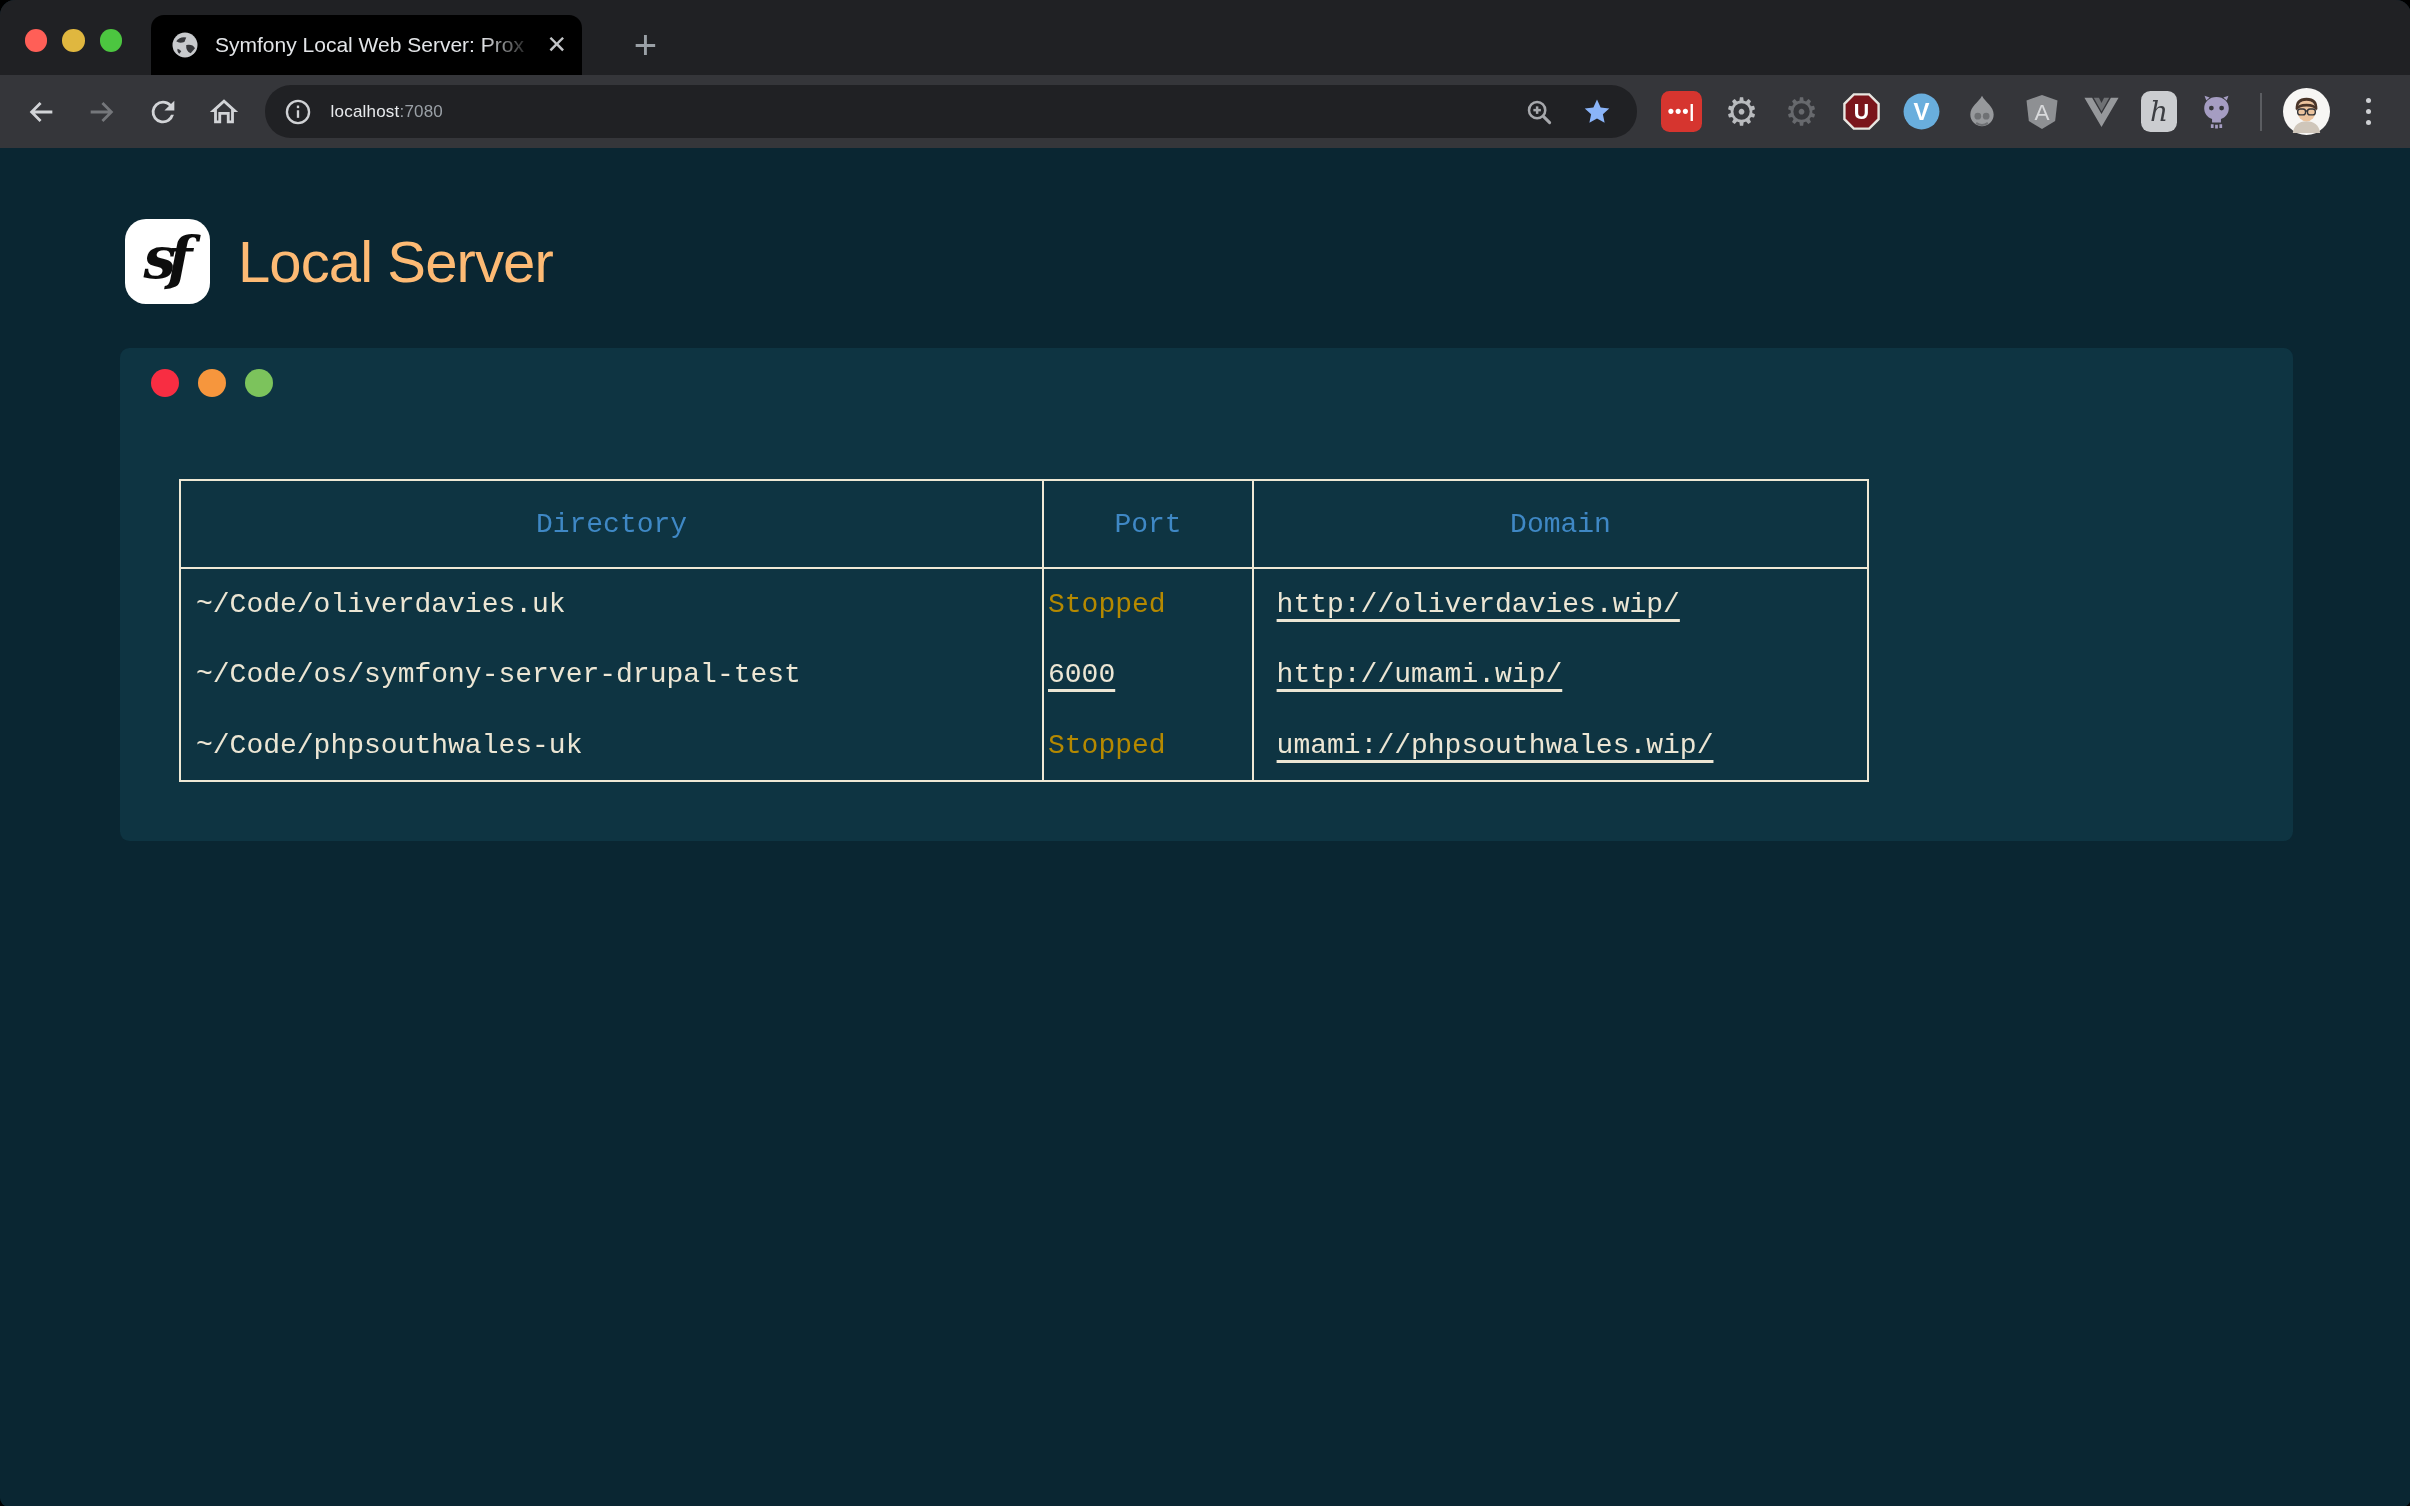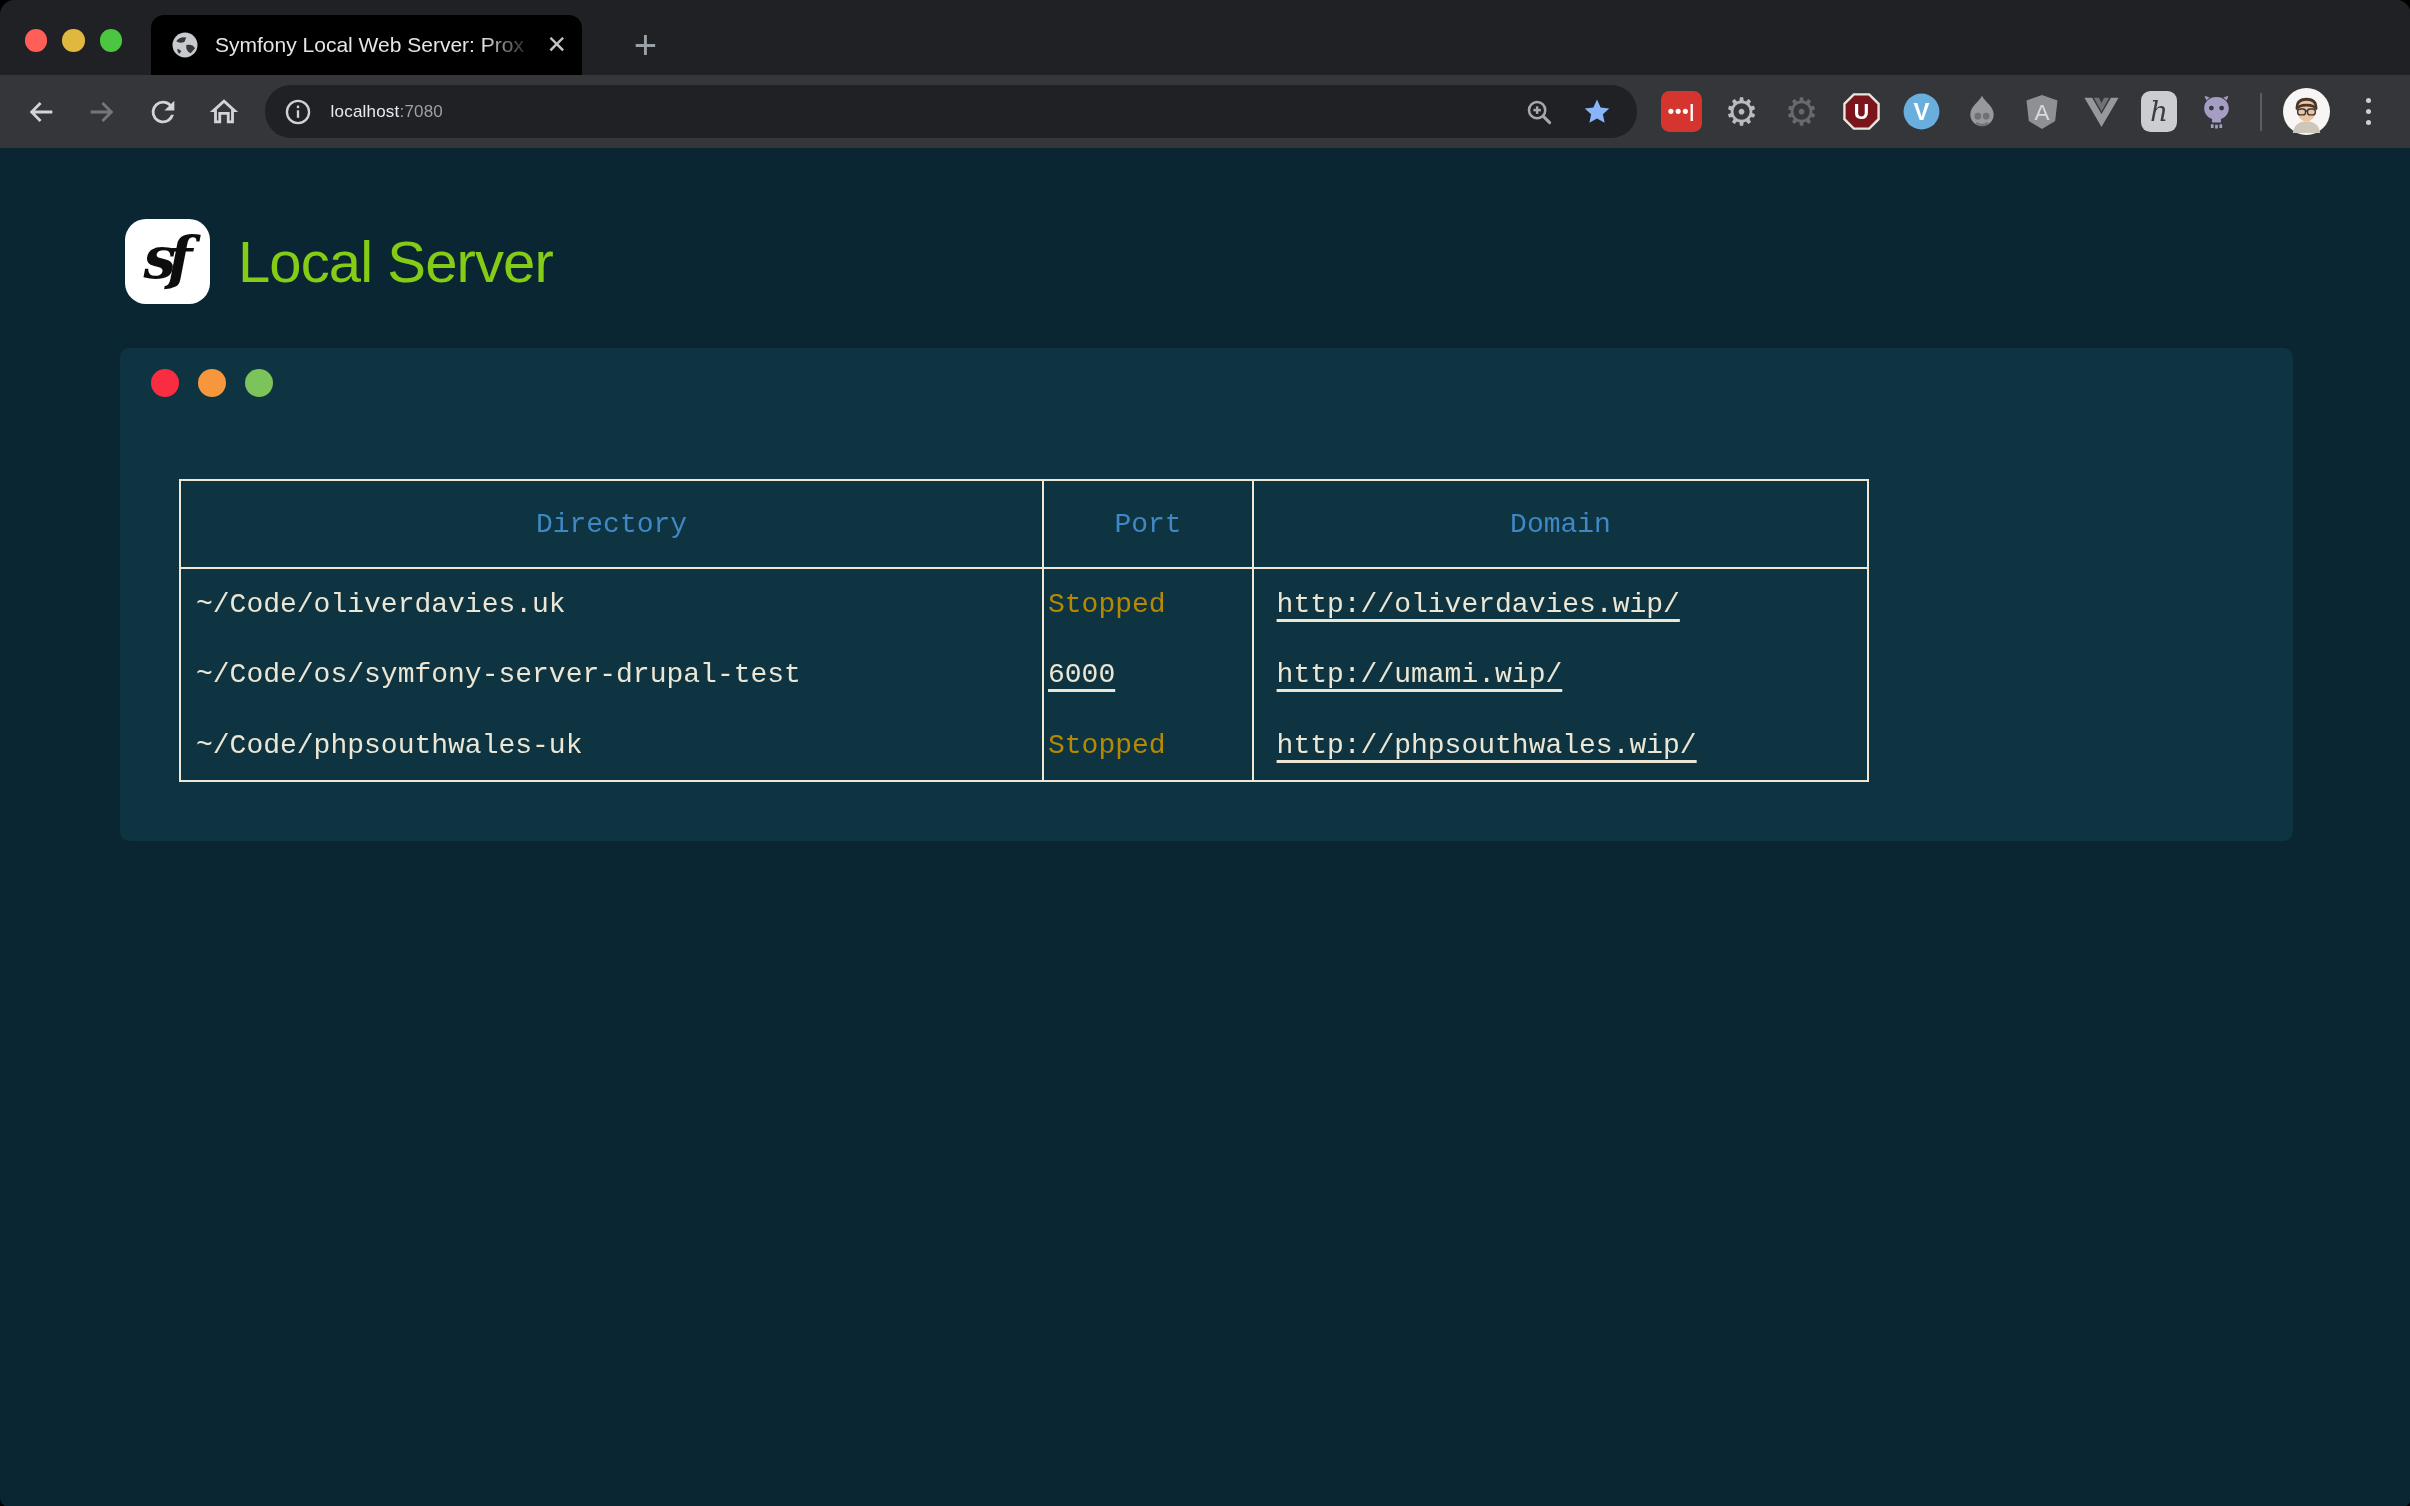--- a/index.html
+++ b/index.html
@@ -62,21 +62,21 @@
   .kebab i { width:5.6px; height:5.6px; border-radius:50%; background:#cfd1d4; display:block; }
 
   
   .content { flex:1; background:#0a2632; position:relative; }
   .page-head { position:absolute; left:125px; top:71px; display:flex; align-items:center; }
   .sf-logo { width:85px; height:85px; background:#fff; border-radius:21px;
              display:flex; align-items:center; justify-content:center; }
   .sf-logo span { font-family:"DejaVu Serif", serif; font-style:italic; font-weight:bold;
                   font-size:58px; color:#0d0d0d; letter-spacing:-8.5px;
                   transform:translate(-3.8px,-3.8px); }
-  .page-title { margin-left:28px; color:#84cc16; font-size:58px; font-weight:400;
+  .page-title { margin-left:28px; color:#fdba74; font-size:58px; font-weight:400;
                 letter-spacing:-0.9px; }
 
   .panel { position:absolute; left:120px; top:200px; width:2173px; height:493px;
            background:#0e3442; border-radius:9.4px; }
   .panel-dots { position:absolute; left:31px; top:21px; display:flex; gap:19px; }
   .panel-dots span { width:28px; height:28px; border-radius:50%; display:block; }
   .pd-red    { background:#f82d42; }
   .pd-orange { background:#f6963d; }
   .pd-green  { background:#7cc35c; }
 
@@ -269,21 +269,21 @@
             <td class="c-dom"><a class="mono-link" href="#">http://oliverdavies.wip/</a></td>
           </tr>
           <tr>
             <td class="c-dir">~/Code/os/symfony-server-drupal-test</td>
             <td class="c-port"><a class="mono-link" href="#">6000</a></td>
             <td class="c-dom"><a class="mono-link" href="#">http://umami.wip/</a></td>
           </tr>
           <tr>
             <td class="c-dir">~/Code/phpsouthwales-uk</td>
             <td class="c-port"><span class="stopped">Stopped</span></td>
-            <td class="c-dom"><a class="mono-link" href="#">http://phpsouthwales.wip/</a></td>
+            <td class="c-dom"><a class="mono-link" href="#">umami://phpsouthwales.wip/</a></td>
           </tr>
         </tbody>
       </table>
     </div>
 
   </div>
 </div>
 
 
 </body></html>

